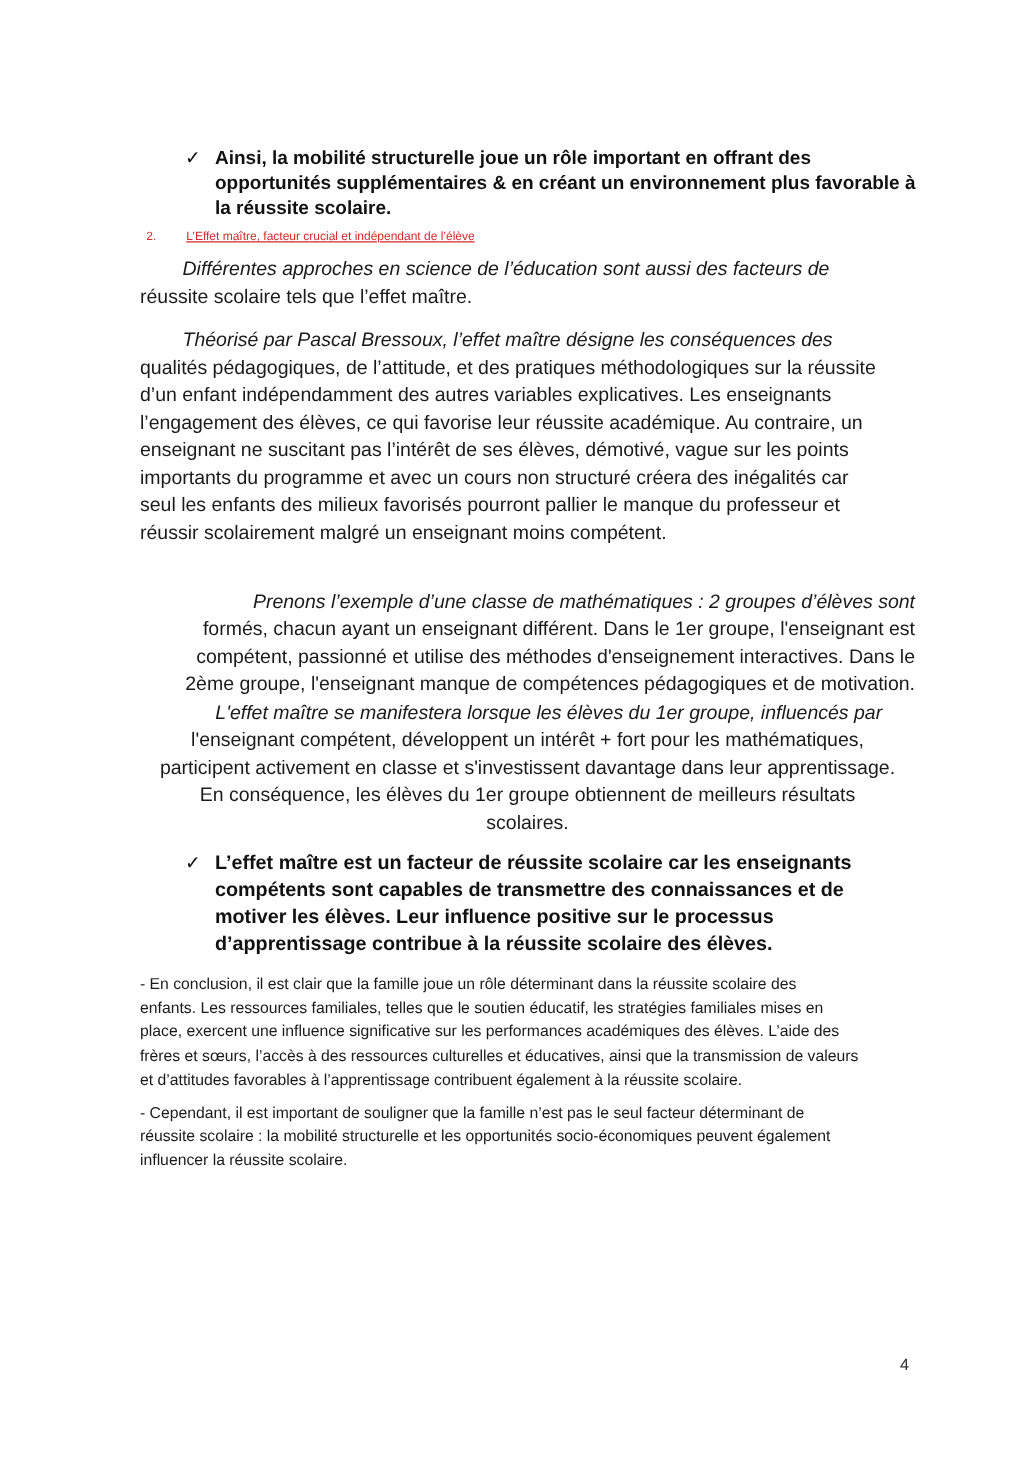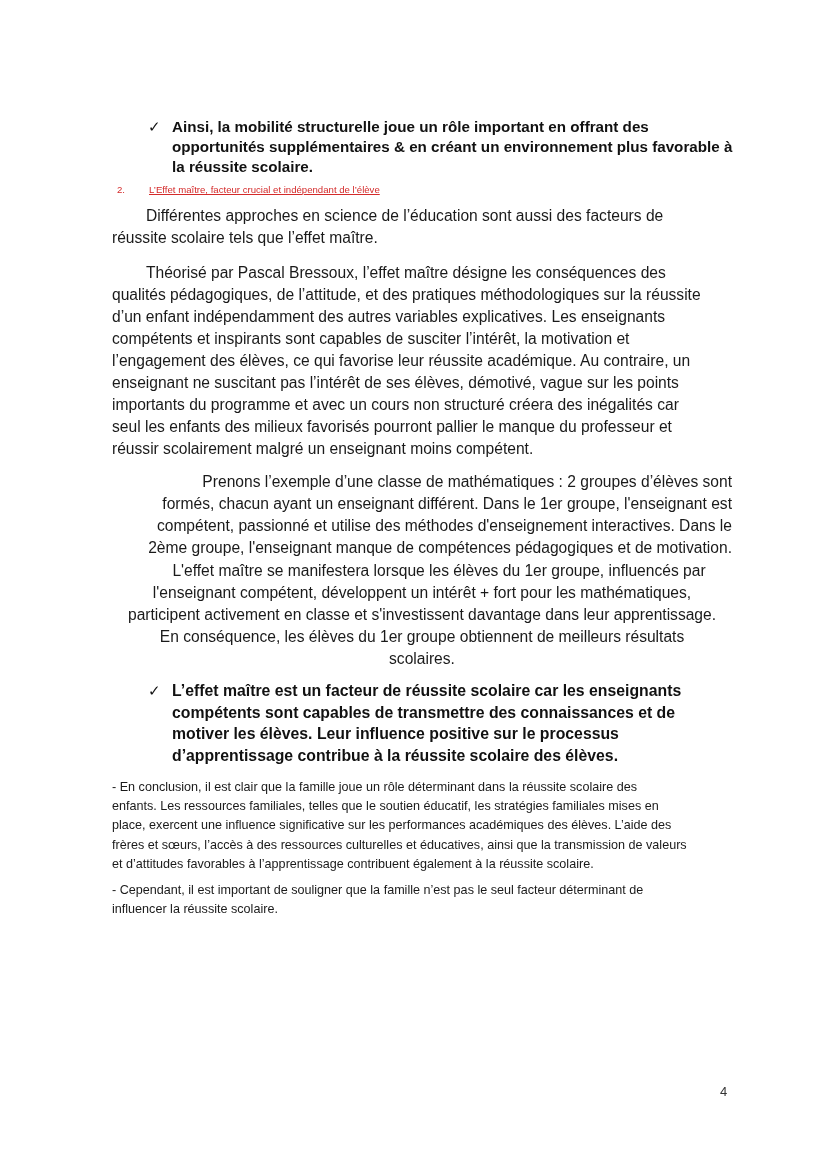--- a/index.html
+++ b/index.html
@@ -65,20 +65,21 @@
       font-size: 15.6px;
       line-height: 22px;
       color: #1a1a1a;
     }
     .para .line {
       display: block;
       white-space: nowrap;
     }
     .para .line.indent {
       padding-left: 34px;
+      font-style: italic;
     }
     .small-para {
       position: absolute;
       left: 112px;
       width: 620px;
       font-size: 12.6px;
       line-height: 19.2px;
       color: #1a1a1a;
     }
     .small-para .line {
@@ -113,21 +114,20 @@
 
   <div class="para" style="top:205px;">
     <span class="line indent">Différentes approches en science de l’éducation sont aussi des facteurs de</span>
     <span class="line">réussite scolaire tels que l’effet maître.</span>
   </div>
 
   <div class="para" style="top:262px;">
     <span class="line indent">Théorisé par Pascal Bressoux, l’effet maître désigne les conséquences des</span>
     <span class="line">qualités pédagogiques, de l’attitude, et des pratiques méthodologiques sur la réussite</span>
     <span class="line">d’un enfant indépendamment des autres variables explicatives. Les enseignants</span>
-    <span class="line">compétents et inspirants sont capables de susciter l’intérêt, la motivation et</span>
     <span class="line">l’engagement des élèves, ce qui favorise leur réussite académique. Au contraire, un</span>
     <span class="line">enseignant ne suscitant pas l’intérêt de ses élèves, démotivé, vague sur les points</span>
     <span class="line">importants du programme et avec un cours non structuré créera des inégalités car</span>
     <span class="line">seul les enfants des milieux favorisés pourront pallier le manque du professeur et</span>
     <span class="line">réussir scolairement malgré un enseignant moins compétent.</span>
   </div>
 
   <div class="para" style="top:471px;text-align:right;">
     <span class="line indent">Prenons l’exemple d’une classe de mathématiques : 2 groupes d’élèves sont</span>
     <span class="line">formés, chacun ayant un enseignant différent. Dans le 1er groupe, l'enseignant est</span>
@@ -156,18 +156,19 @@
   <div class="small-para" style="top:778px;">
     <span class="line">- En conclusion, il est clair que la famille joue un rôle déterminant dans la réussite scolaire des</span>
     <span class="line">enfants. Les ressources familiales, telles que le soutien éducatif, les stratégies familiales mises en</span>
     <span class="line">place, exercent une influence significative sur les performances académiques des élèves. L’aide des</span>
     <span class="line">frères et sœurs, l’accès à des ressources culturelles et éducatives, ainsi que la transmission de valeurs</span>
     <span class="line">et  d’attitudes favorables à l’apprentissage contribuent également à la réussite scolaire.</span>
   </div>
 
   <div class="small-para" style="top:881px;">
     <span class="line">- Cependant, il est important de souligner que la famille n’est pas le seul facteur déterminant de</span>
+    <span class="line">réussite scolaire : la mobilité structurelle et les opportunités socio-économiques peuvent également</span>
     <span class="line">influencer la réussite scolaire.</span>
   </div>
 
   <div class="page-number">4</div>
 
 </div>
 
 </body></html>

